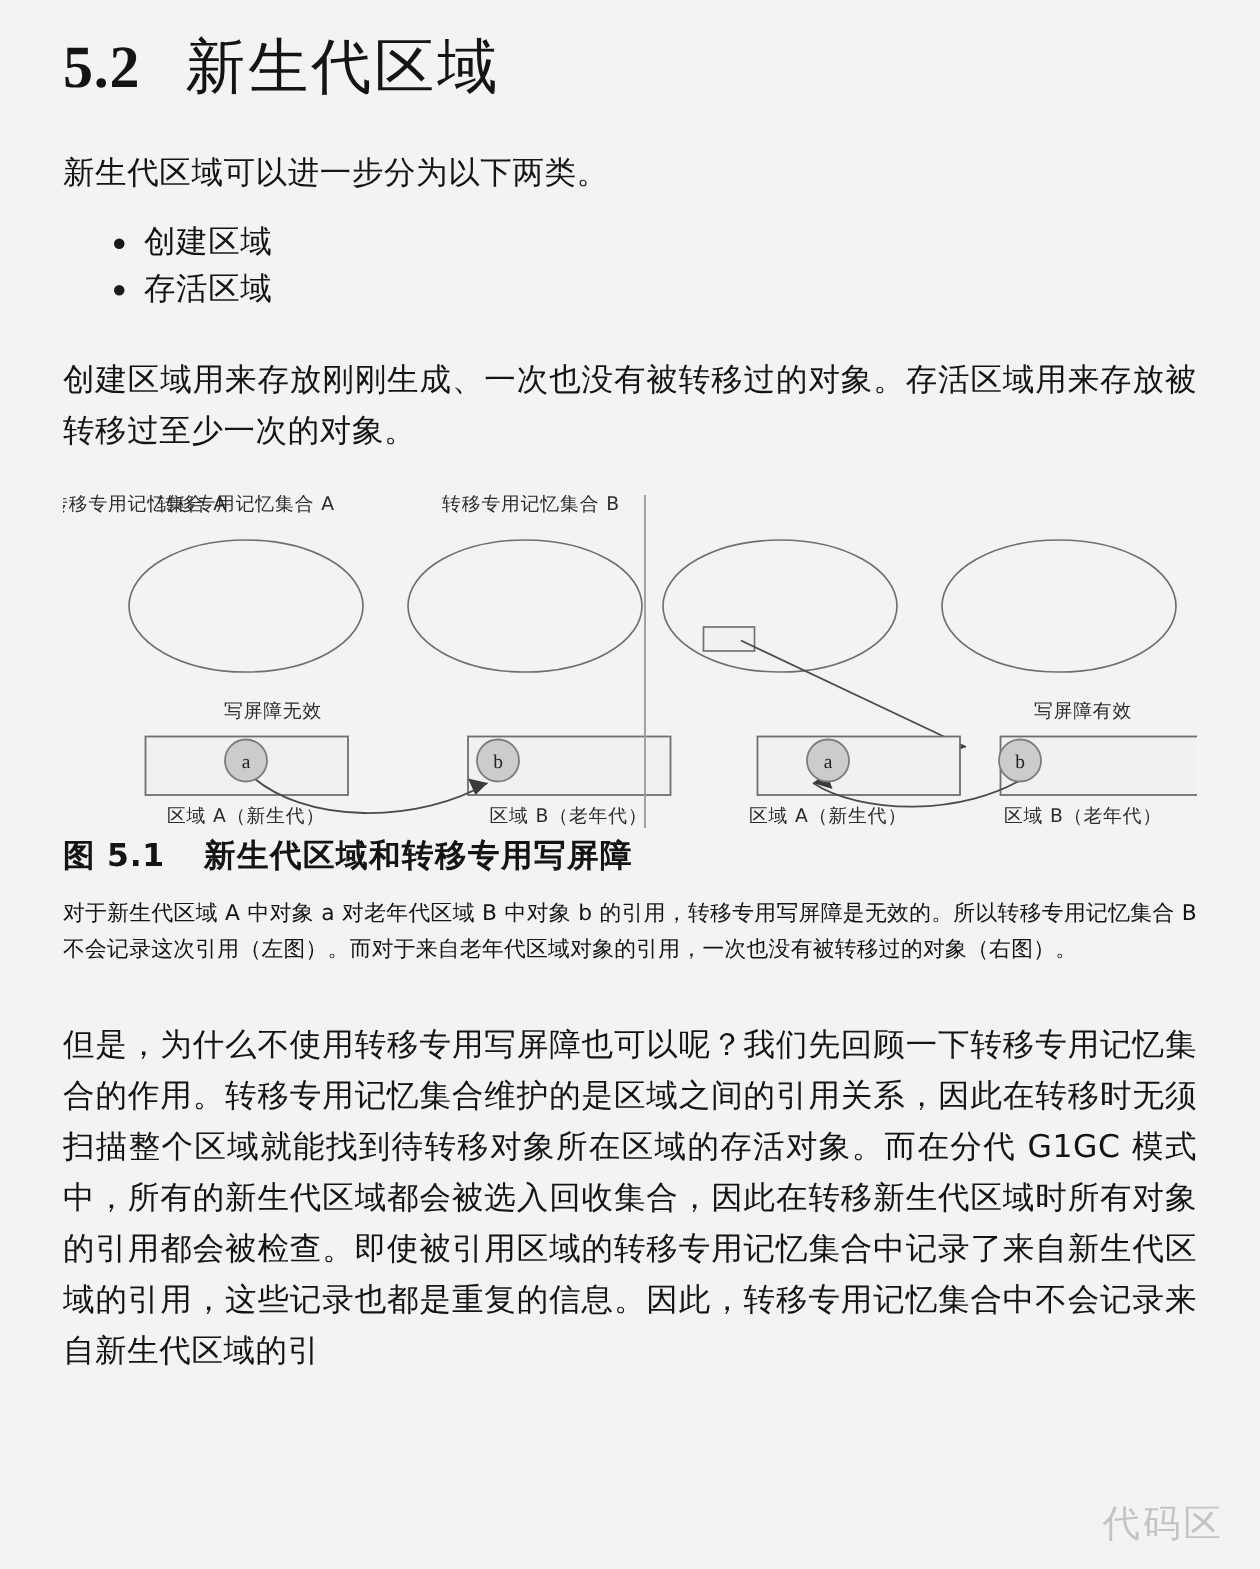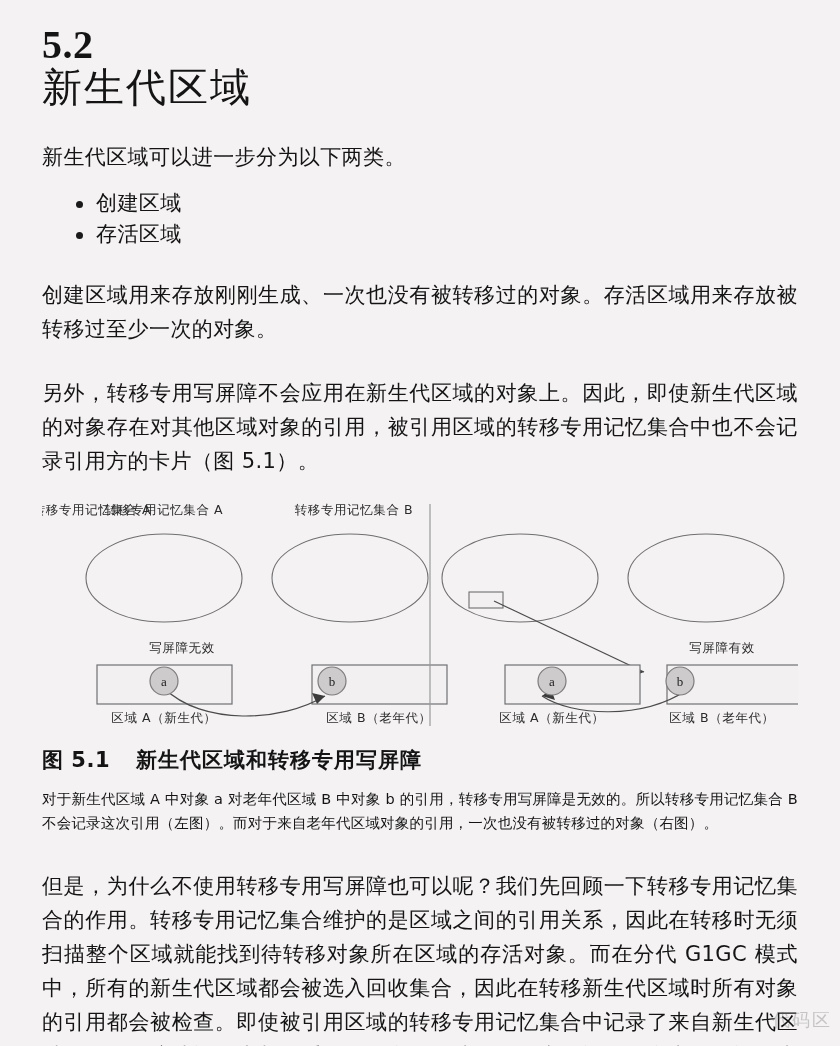--- a/index.html
+++ b/index.html
@@ -27,21 +27,20 @@
   
   .section-heading {
     display: flex;
     align-items: baseline;
     margin: 0;
     padding-top: 22px;
     font-size: 40px;
     font-weight: bold;
     letter-spacing: 0.5px;
     line-height: 1.15;
-    flex-direction: column;
   }
   .section-number {
     font-family: "Liberation Serif", "DejaVu Serif", serif;
     font-weight: bold;
     margin-right: 30px;
   }
   .section-title {
     font-weight: normal;
     font-family: Liberation Mono, monospace;
     letter-spacing: 2px;
@@ -133,21 +132,20 @@
   }
   .divider-line {
     stroke: #9a9a9a;
     stroke-width: 1.2;
   }
 
   
   .fig-caption {
     display: flex;
     align-items: baseline;
-    margin-top: 16px;
     font-size: 21px;
     font-family: "DejaVu Sans", "Liberation Sans", sans-serif;
   }
   .fig-caption-num {
     font-weight: bold;
     margin-right: 26px;
     letter-spacing: 0.5px;
   }
   .fig-caption-text {
     font-weight: bold;
@@ -160,23 +158,23 @@
     line-height: 1.62;
     letter-spacing: 0.2px;
     text-align: justify;
     font-family: "DejaVu Sans", "Liberation Sans", sans-serif;
     color: #141414;
   }
 
   
   .watermark {
     position: absolute;
-    right: 8px;
+    right: 24px;
     bottom: 14px;
-    font-size: 18px;
+    font-size: 25px;
     font-family: "DejaVu Sans", "Liberation Sans", sans-serif;
     color: rgba(90, 90, 90, 0.30);
     letter-spacing: 2px;
     pointer-events: none;
     white-space: nowrap;
   }
 </style>
 </head>
 <body>
 
@@ -189,21 +187,20 @@
 
   <p class="body-para para-intro">新生代区域可以进一步分为以下两类。</p>
 
   <ul class="bullet-list">
     <li>创建区域</li>
     <li>存活区域</li>
   </ul>
 
   <p class="body-para para-def">创建区域用来存放刚刚生成、一次也没有被转移过的对象。存活区域用来存放被转移过至少一次的对象。</p>
 
-  <p class="body-para para-note">另外，转移专用写屏障不会应用在新生代区域的对象上。因此，即使新生代区域的对象存在对其他区域对象的引用，被引用区域的转移专用记忆集合中也不会记录引用方的卡片（图 5.1）。</p>
 
   <div class="figure-wrap">
     <svg class="figure-svg" viewBox="0 0 756 230" xmlns="http://www.w3.org/2000/svg">
 
       <text class="fig-label" x="50" y="14" text-anchor="middle">转移专用记忆集合 A</text>
 
       <ellipse class="ellipse-shape" cx="122" cy="78" rx="78" ry="44"></ellipse>
 
       <ellipse class="ellipse-shape" cx="308" cy="78" rx="78" ry="44"></ellipse>
 

